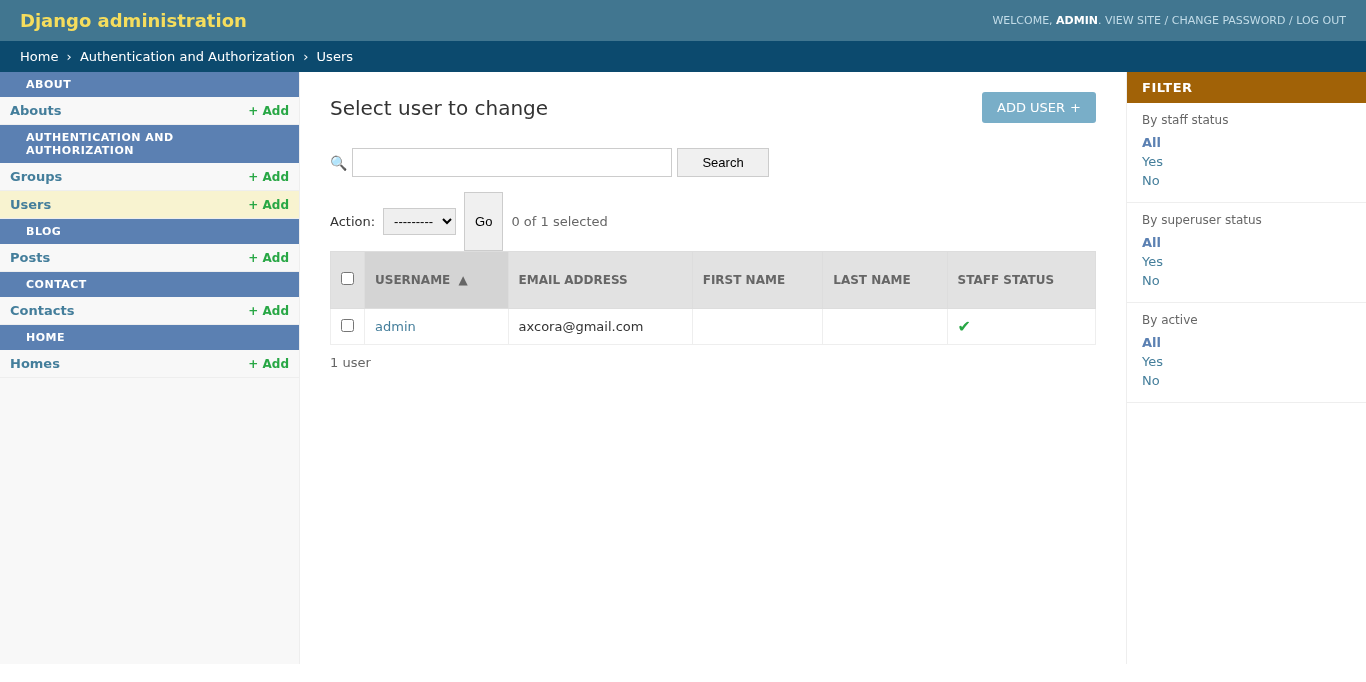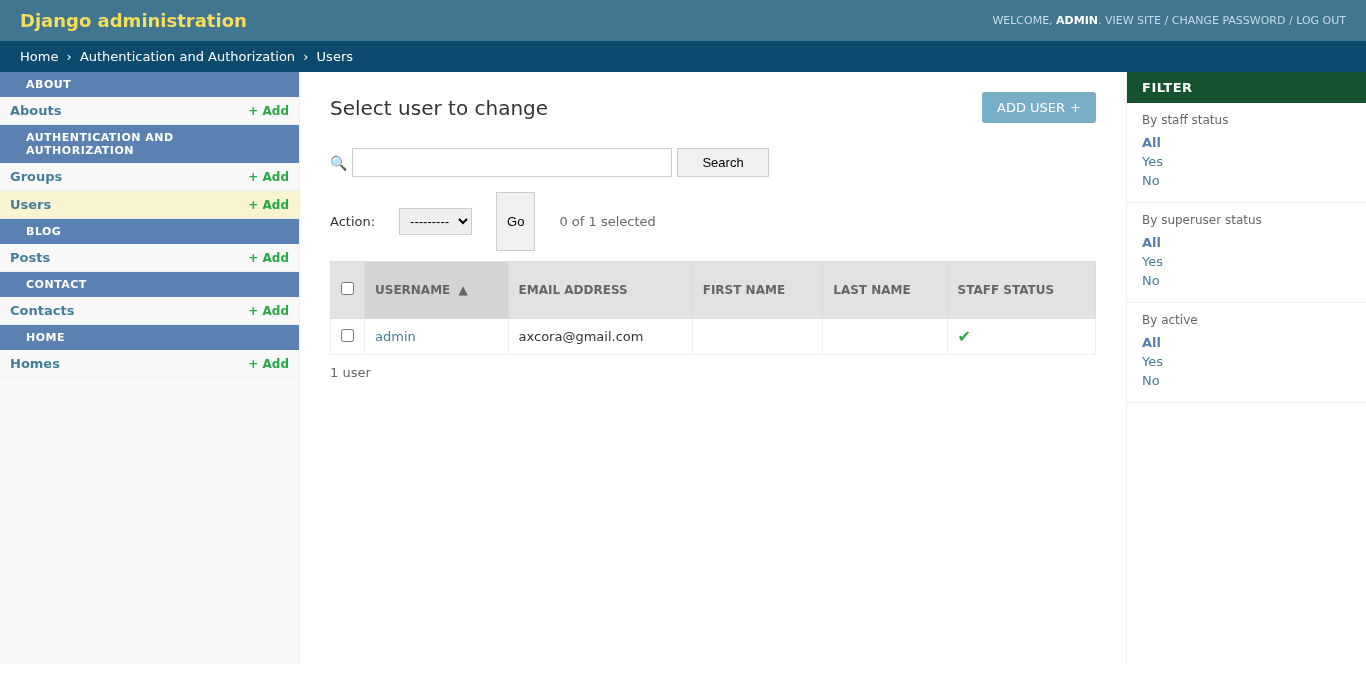--- a/index.html
+++ b/index.html
@@ -35,21 +35,21 @@
     .page-title { font-size: 20px; font-weight: normal; color: #333; }
     .add-button { background: #79aec8; color: #fff; border: none; padding: 8px 15px; font-size: 13px; cursor: pointer; display: flex; align-items: flex-end; gap: 5px; border-radius: 3px; text-decoration: none; }
 
     
     .search-bar { display: flex; align-items: center; margin-bottom: 15px; gap: 5px; }
     .search-bar input { padding: 6px 8px; border: 1px solid #ccc; font-size: 13px; width: 320px; }
     .search-bar button { padding: 6px 24px; background: #f0f0f0; border: 1px solid #ccc; cursor: pointer; font-size: 13px; }
     .search-icon { color: #999; font-size: 14px; }
 
     
-    .action-bar { display: flex; align-items: center; gap: 24px; margin-bottom: 10px; }
+    .action-bar { display: flex; align-items: center; gap: 8px; }
     .action-bar select { padding: 4px 6px; border: 1px solid #ccc; font-size: 13px; }
     .action-bar button { padding: 21px 10px; background: #f0f0f0; border: 1px solid #ccc; cursor: pointer; font-size: 13px; }
     .action-bar .selected-count { color: #666; font-size: 13px; }
 
     
     .results-table { width: 100%; border-collapse: collapse; }
     .results-table thead th { background: #e2e2e2; border: 1px solid #ddd; padding: 20px 10px; text-align: left; font-size: 12px; color: #666; font-weight: bold; text-transform: uppercase; }
     .results-table thead th.sorted { background: #d4d4d4; }
     .results-table thead th .sort-arrow { margin-left: 4px; }
     .results-table tbody tr { border-bottom: 1px solid #eee; }
@@ -57,21 +57,21 @@
     .results-table td a { color: #447e9b; text-decoration: none; }
     .checkbox-col { width: 20px; }
     .check-all { cursor: pointer; }
     .count-text { margin-top: 10px; color: #666; font-size: 13px; }
 
     
     .green-check { color: #28a745; font-size: 16px; }
 
     
     #filter-sidebar { width: 240px; flex-shrink: 0; border-left: 1px solid #eee; padding: 0; }
-    .filter-header { background: #14532d; color: #fff; padding: 8px 15px; font-size: 13px; font-weight: bold; letter-spacing: 0.5px; text-transform: uppercase; }
+    .filter-header { background: #a16207; color: #fff; padding: 8px 15px; font-size: 13px; font-weight: bold; letter-spacing: 0.5px; text-transform: uppercase; }
     .filter-section { padding: 10px 15px; border-bottom: 1px solid #eee; }
     .filter-section h3 { font-size: 12px; color: #666; margin-bottom: 8px; font-weight: normal; }
     .filter-section ul { list-style: none; }
     .filter-section ul li { margin-bottom: 4px; }
     .filter-section ul li a { color: #447e9b; text-decoration: none; font-size: 13px; }
     .filter-section ul li a.selected { color: #5b80b2; font-weight: bold; text-decoration: none; margin-top: 40px; }
   </style>
 </head>
 <body>
 

